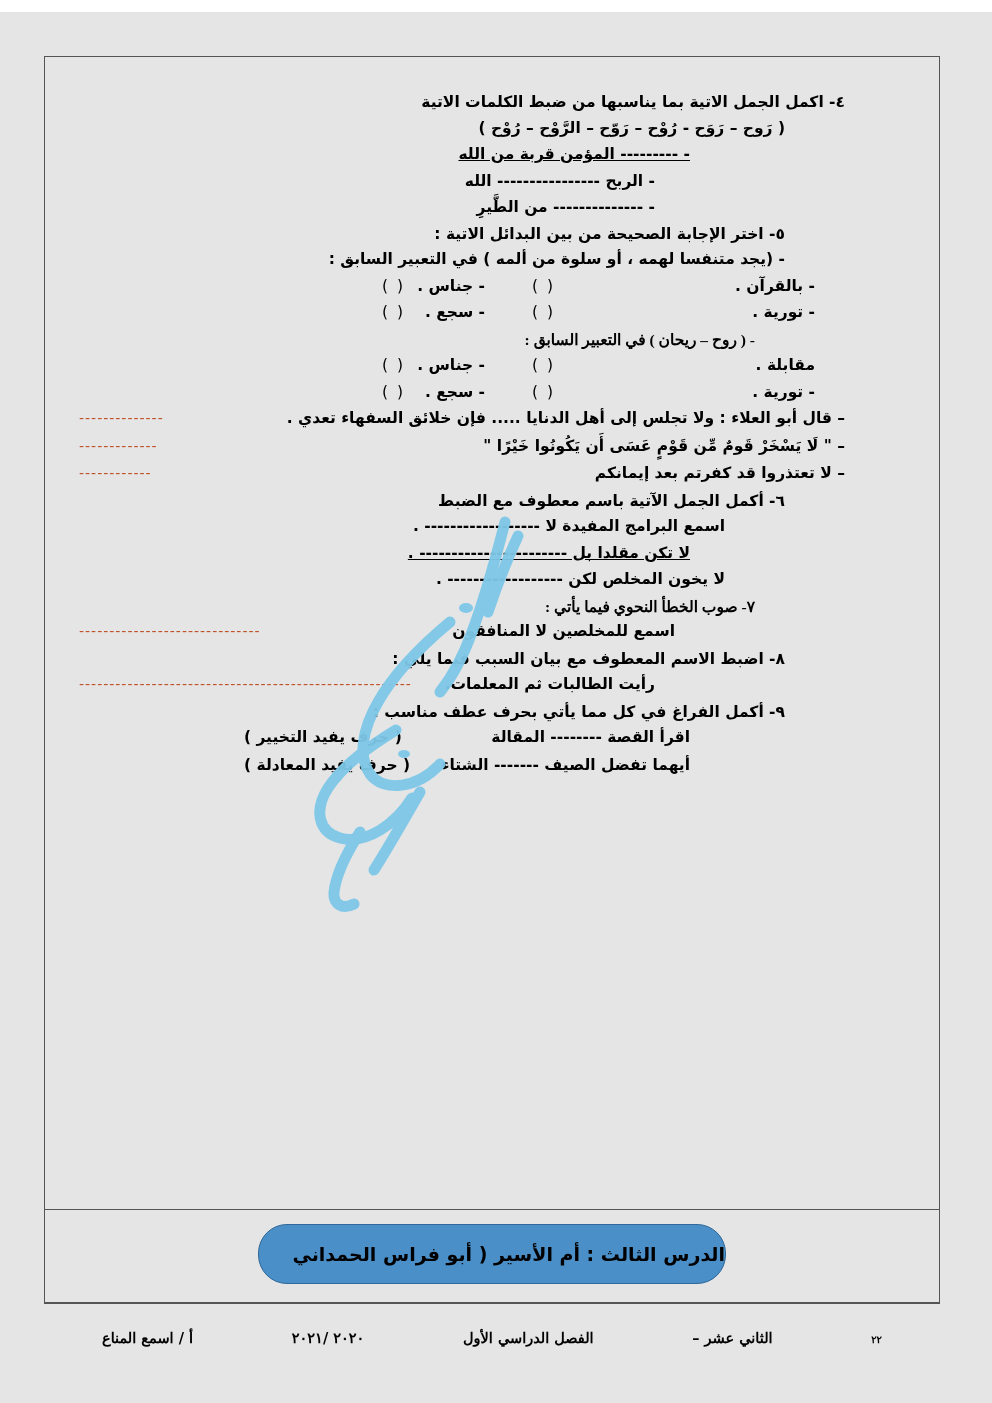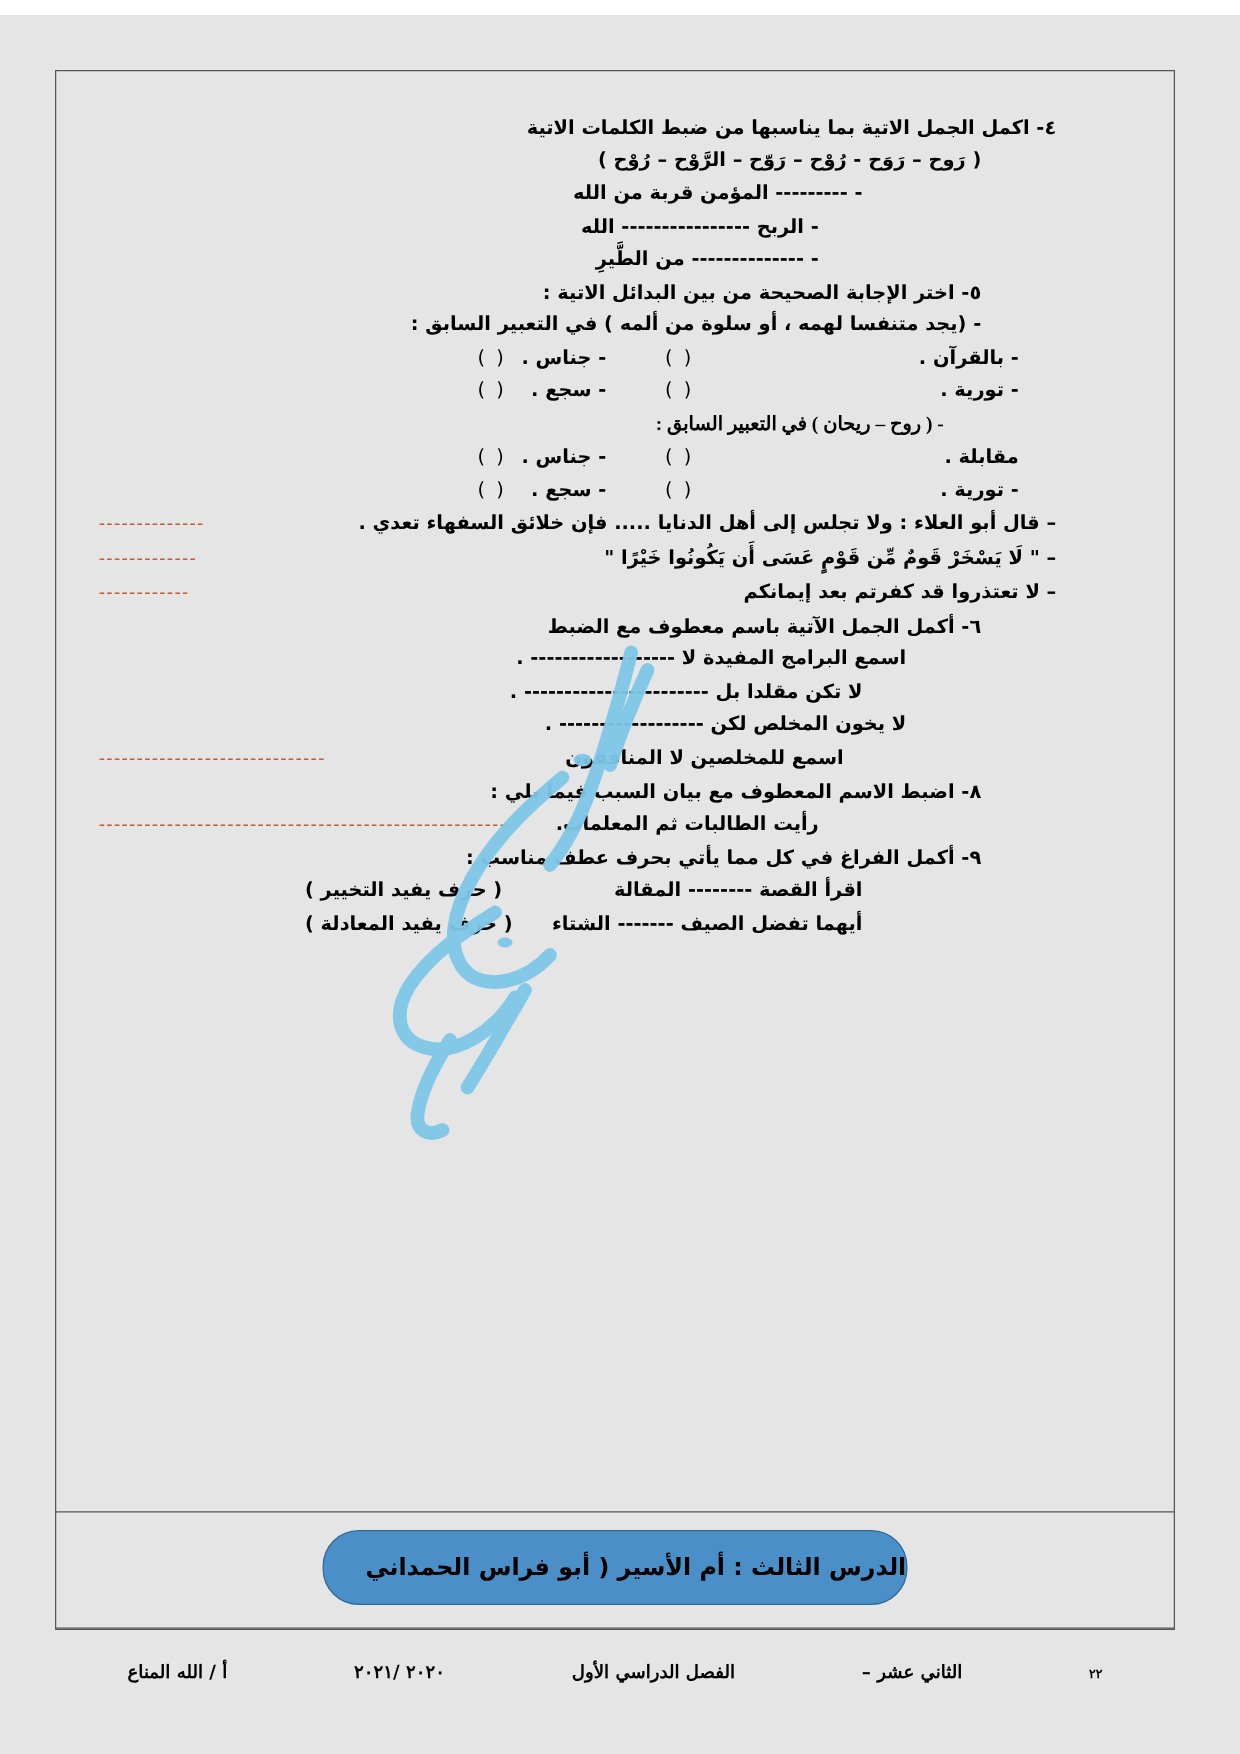--- a/index.html
+++ b/index.html
@@ -59,21 +59,21 @@
   }
 
   .line {
     margin-bottom: 11px;
     white-space: nowrap;
   }
   .ind-2 { padding-right: 60px; }
   .ind-4 { padding-right: 120px; }
   .ind-5 { padding-right: 150px; font-family: Liberation Serif, serif; }
   .ind-6 { padding-right: 180px; }
-  .ind-7 { padding-right: 215px; }
+  .ind-7 { padding-right: 215px; text-decoration: underline; }
   .ind-8 { padding-right: 250px; }
 
   .bold { font-weight: bold; }
 
   
   .choice-row {
     display: flex;
     flex-direction: row;
     align-items: center;
     margin-bottom: 11px;
@@ -251,20 +251,21 @@
         </div>
 
         <div class="q">
           <div class="q-head ind-4">٦-  أكمل الجمل  الآتية باسم معطوف مع الضبط</div>
           <div class="line bold ind-6">اسمع البرامج المفيدة لا ------------------ .</div>
           <div class="line bold ind-7">لا تكن مقلدا بل ----------------------- .</div>
           <div class="line bold ind-6">لا يخون المخلص لكن ------------------ .</div>
         </div>
 
         <div class="q">
+          <div class="q-head ind-5">٧-  صوب الخطأ النحوي فيما يأتي :</div>
           <div class="split-row">
             <span class="rtxt bold" style="padding-right:230px;">اسمع للمخلصين لا المنافقون</span>
             <span class="blank">------------------------------</span>
           </div>
         </div>
 
         <div class="q">
           <div class="q-head ind-4">٨-  اضبط الاسم المعطوف مع بيان السبب فيما يلي :</div>
           <div class="split-row">
             <span class="rtxt bold" style="padding-right:250px;">رأيت الطالبات ثم المعلمات.</span>
@@ -311,17 +312,17 @@
     </div>
   </div>
 
   <div class="footer">
     <div class="footer-rule"></div>
     <div class="footer-row">
       <span class="fpage">٢٢</span>
       <span class="fgrade">الثاني عشر  –</span>
       <span class="fterm">الفصل الدراسي الأول</span>
       <span class="fdate">٢٠٢٠ /٢٠٢١</span>
-      <span class="fauthor">أ / الله المناع</span>
+      <span class="fauthor">أ / اسمع المناع</span>
     </div>
   </div>
 
 </div>
 
 </body></html>

